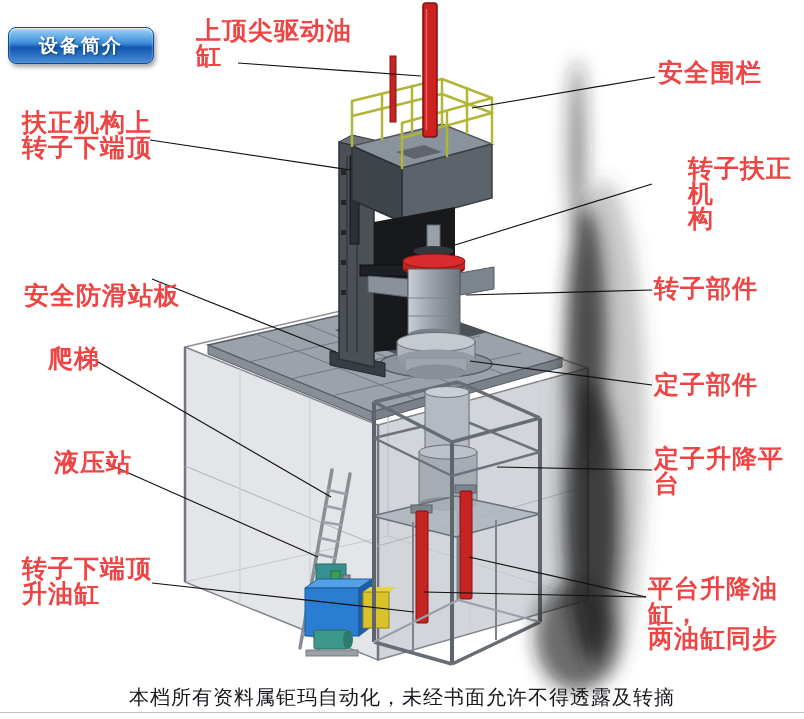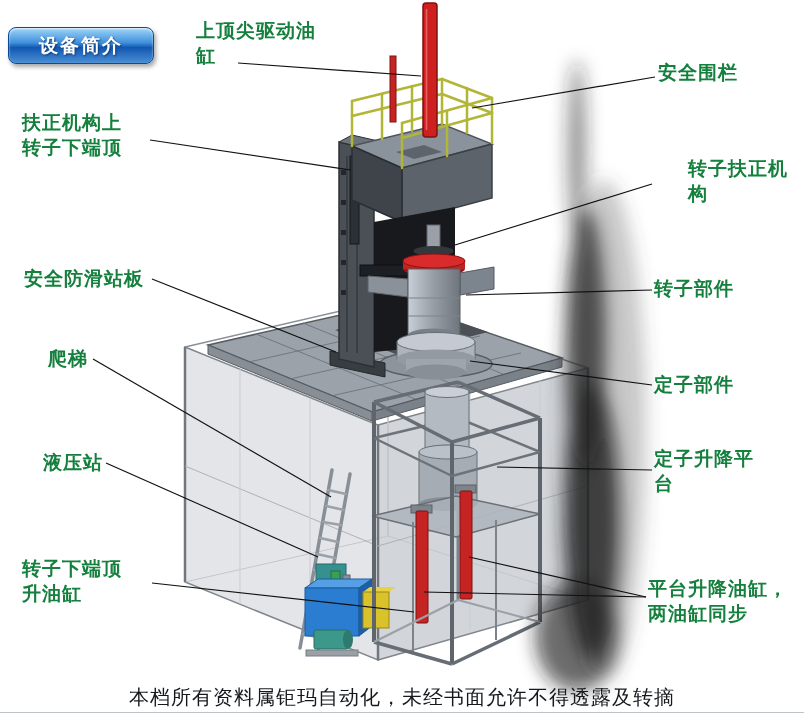--- a/index.html
+++ b/index.html
@@ -12,21 +12,21 @@
   .badge {
     position:absolute; left:8px; top:27px; width:146px; height:37px;
     border-radius:8px; border:1px solid #0d4a94;
     background:linear-gradient(180deg,#9ed6f7 0%,#4190dc 42%,#1257b0 56%,#4a8fd4 100%);
     box-shadow: inset 0 1px 2px rgba(255,255,255,.8), 2px 3px 4px rgba(0,0,0,.35);
     display:flex; align-items:center; justify-content:center;
     color:#fff; font-size:19px; font-weight:bold; letter-spacing:2px;
     text-shadow:1px 1px 2px #0a3a78;
   }
   .label {
-    position:absolute; color:#15803d; font-size:19px; font-weight:600;
+    position:absolute; color:#ef4444; font-size:25px; font-weight:600;
     line-height:25px; white-space:pre-line; letter-spacing:1px;
   }
   .footer {
     position:absolute; left:0; right:0; top:684px; text-align:center;
     font-size:20px; color:#15181c; letter-spacing:1px;
   }
   .bottom-line { position:absolute; left:0; right:0; top:712px; height:1px; background:#bfc4c9; }
 </style>
 </head>
 <body>
@@ -251,25 +251,25 @@
     <span>设备简介</span>
   </div>
 
   <div class="label" style="left:196px; top:18px;">上顶尖驱动油
 缸</div>
   <div class="label" style="left:658px; top:60px;">安全围栏</div>
   <div class="label" style="left:22px;  top:110px;">扶正机构上
 转子下端顶</div>
   <div class="label" style="left:654px; top:156px;margin-left:34px;">转子扶正机
 构</div>
-  <div class="label" style="left:24px;  top:266px;text-align:center;">安全防滑站板</div>
+  <div class="label" style="left:24px;  top:283px;text-align:center;">安全防滑站板</div>
   <div class="label" style="left:654px; top:276px;">转子部件</div>
   <div class="label" style="left:48px;  top:346px;">爬梯</div>
   <div class="label" style="left:654px; top:372px;">定子部件</div>
-  <div class="label" style="left:43px;  top:450px;">液压站</div>
+  <div class="label" style="left:54px;  top:450px;">液压站</div>
   <div class="label" style="left:654px; top:446px;">定子升降平
 台</div>
   <div class="label" style="left:22px;  top:556px;">转子下端顶
 升油缸</div>
   <div class="label" style="left:648px; top:576px;">平台升降油缸，
 两油缸同步</div>
 
   <div class="footer">本档所有资料属钜玛自动化，未经书面允许不得透露及转摘</div>
   <div class="bottom-line"></div>
 

